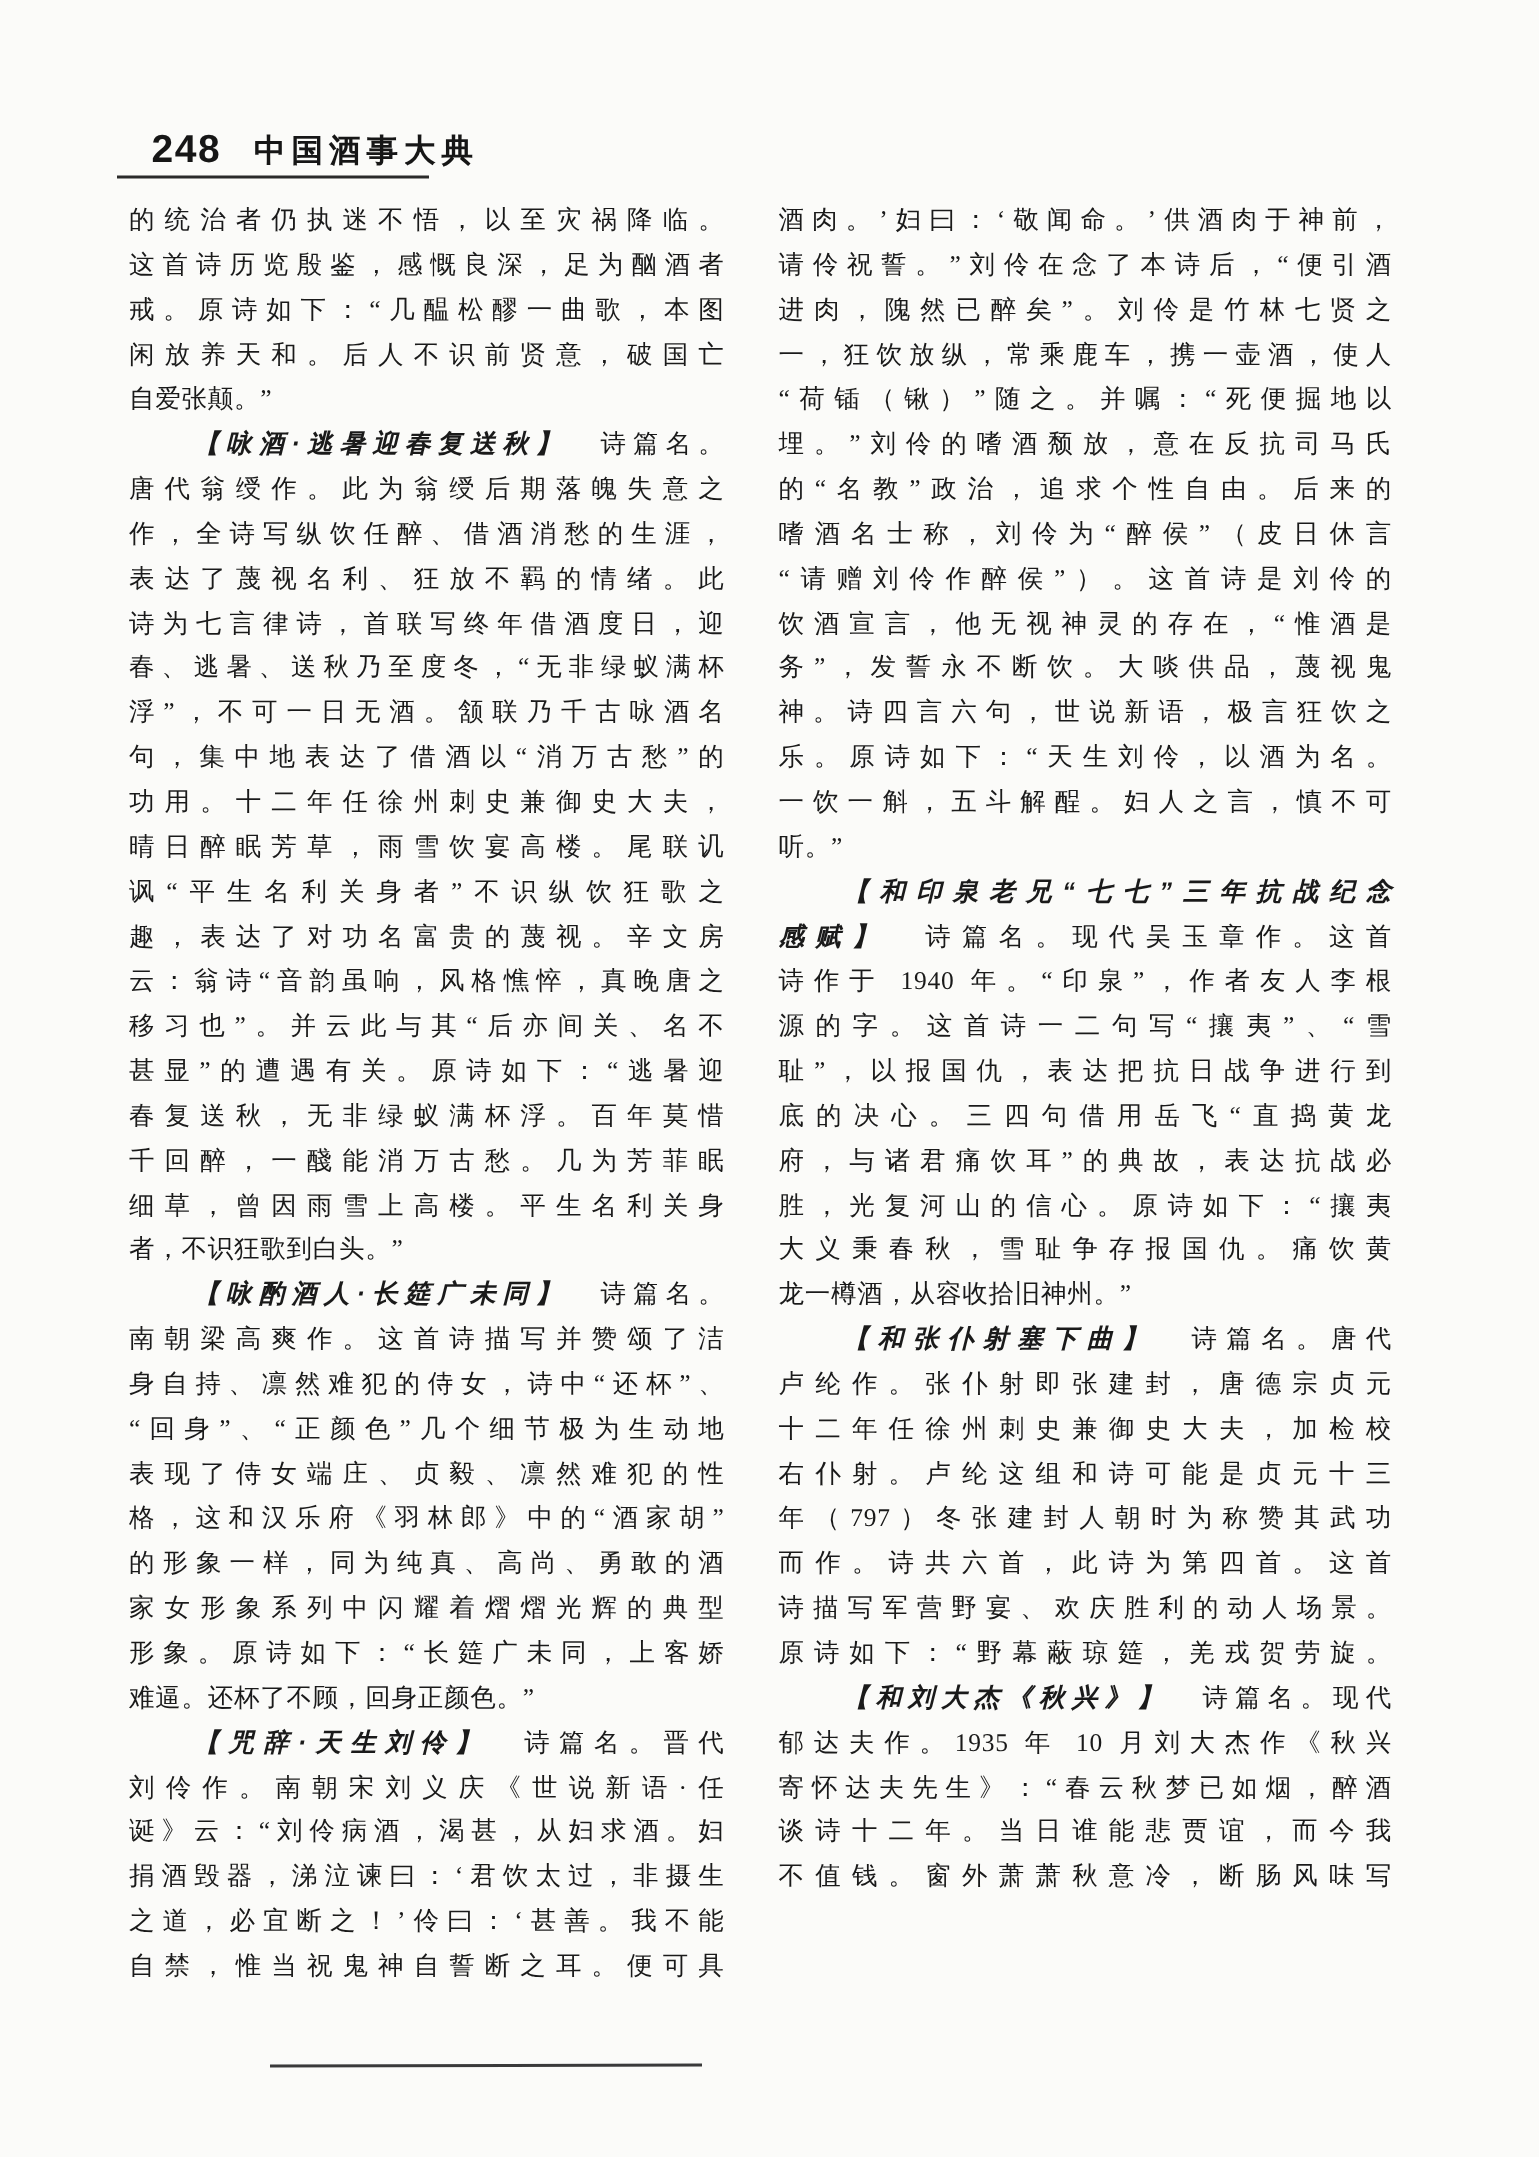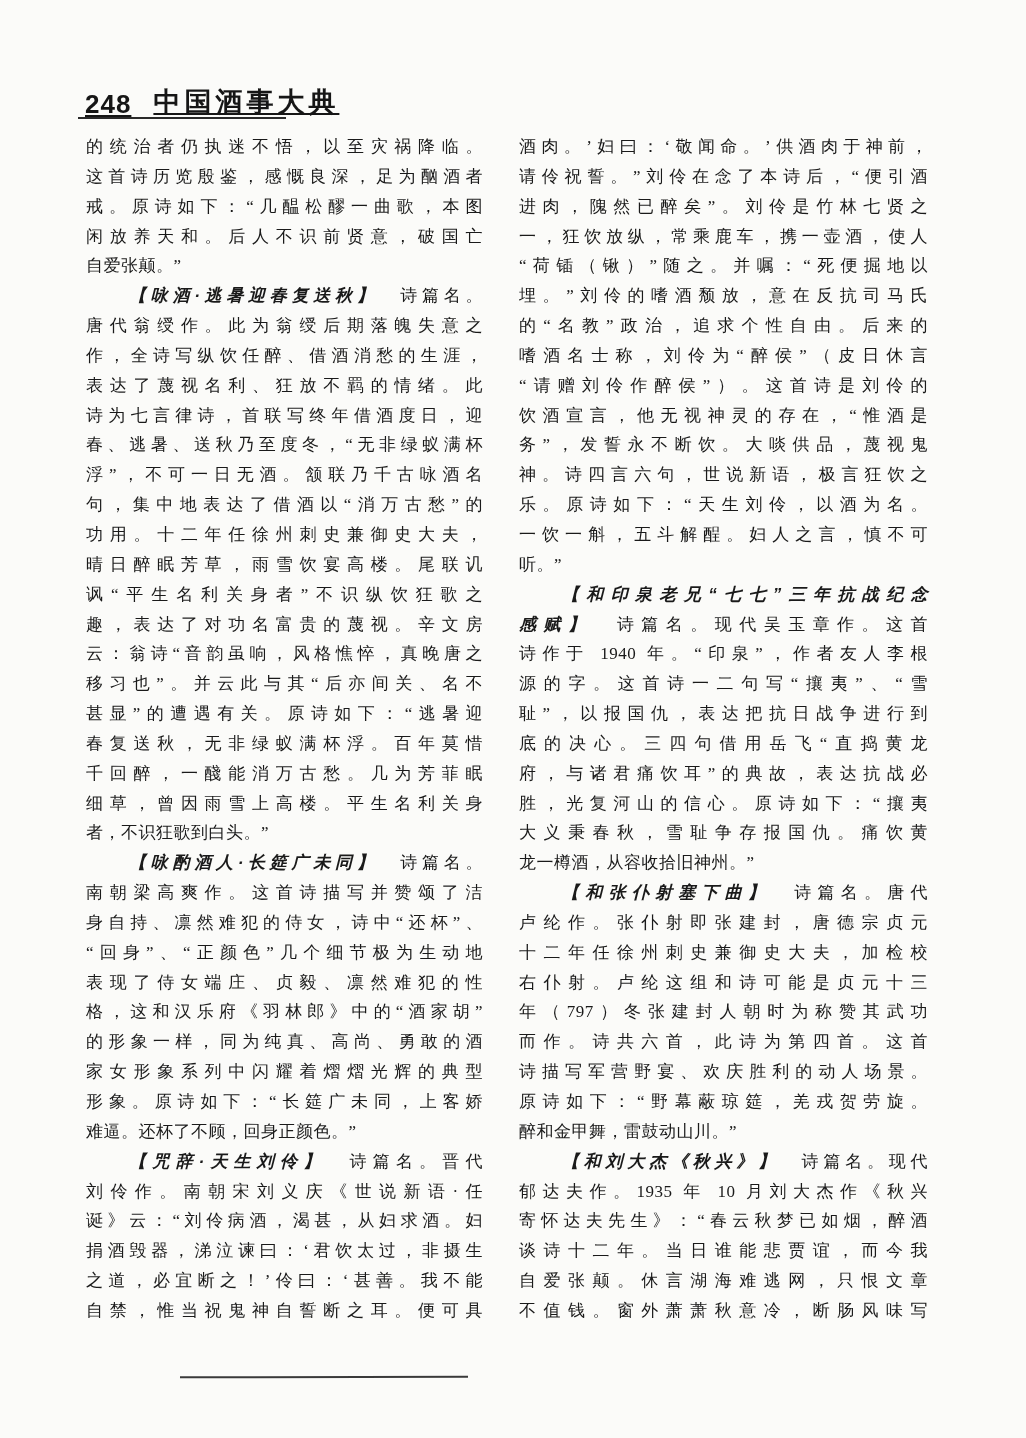--- a/index.html
+++ b/index.html
@@ -2,25 +2,25 @@
 <html><head>
 <meta charset="utf-8">
 <style>
   html,body { margin:0; padding:0; }
   body { background:#e9e9e7; font-family:"Liberation Serif", serif; }
   .page {
     position:relative; width:1026px; height:1438px; margin:0 auto;
     background:#fbfbf9; color:#1a1a1a; overflow:hidden;
   }
   .running-head {
-    position:absolute; left:85px; top:84px; display:flex; align-items:flex-end; gap:22px;
-    font-family:"Liberation Sans", sans-serif; font-weight:bold; color:#161616;text-decoration:underline;
+    position:absolute; left:101px; top:84px; display:flex; align-items:center; gap:22px;
+    font-family:"Liberation Sans", sans-serif; font-weight:bold; color:#161616;
   }
   .pageno { font-size:26px; letter-spacing:1px; }
-  .booktitle { font-size:27px; letter-spacing:4px; }
+  .booktitle { font-size:21px; letter-spacing:4px; }
   .head-rule {
     position:absolute; left:78px; top:117px; width:208px; height:2px; background:#2a2a2a;
   }
   .col {
     position:absolute; top:132px;
     font-size:17px;
   }
   .col-left  { left:86px;  width:397px; }
   .col-right { left:519px; width:409px; }
   .tline {
@@ -116,23 +116,21 @@
       <div class="tline"><span class="seg">大义秉春秋，雪耻争存报国仇。痛饮黄</span></div>
       <div class="tline last"><span class="seg">龙一樽酒，从容收拾旧神州。”</span></div>
       <div class="tline ind"><span class="seg b">【和张仆射塞下曲】</span><span class="seg">　诗篇名。唐代</span></div>
       <div class="tline"><span class="seg">卢纶作。张仆射即张建封，唐德宗贞元</span></div>
       <div class="tline"><span class="seg">十二年任徐州刺史兼御史大夫，加检校</span></div>
       <div class="tline"><span class="seg">右仆射。卢纶这组和诗可能是贞元十三</span></div>
       <div class="tline"><span class="seg">年（797）冬张建封人朝时为称赞其武功</span></div>
       <div class="tline"><span class="seg">而作。诗共六首，此诗为第四首。这首</span></div>
       <div class="tline"><span class="seg">诗描写军营野宴、欢庆胜利的动人场景。</span></div>
       <div class="tline"><span class="seg">原诗如下：“野幕蔽琼筵，羌戎贺劳旋。</span></div>
-      <div class="tline last"><span class="seg">醉和金甲舞，雷鼓动山川。”</span></div>
       <div class="tline ind"><span class="seg b">【和刘大杰《秋兴》】</span><span class="seg">　诗篇名。现代</span></div>
       <div class="tline"><span class="seg">郁达夫作。1935 年 10 月刘大杰作《秋兴</span></div>
       <div class="tline"><span class="seg">寄怀达夫先生》：“春云秋梦已如烟，醉酒</span></div>
       <div class="tline"><span class="seg">谈诗十二年。当日谁能悲贾谊，而今我</span></div>
-      <div class="tline"><span class="seg">自爱张颠。休言湖海难逃网，只恨文章</span></div>
       <div class="tline"><span class="seg">不值钱。窗外萧萧秋意冷，断肠风味写</span></div>
     </div>
 
   <div class="stray-rule"></div>
 </div>
 
 </body></html>

